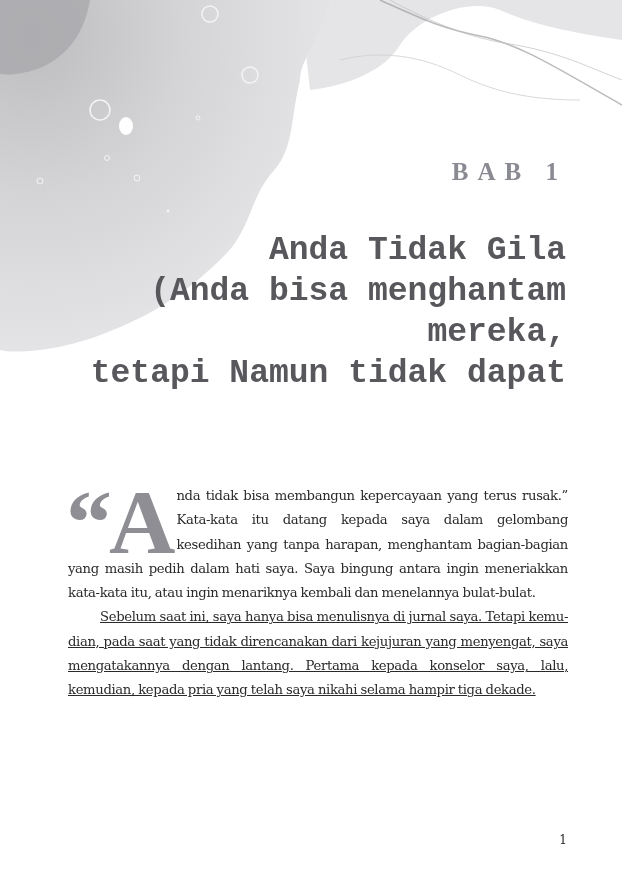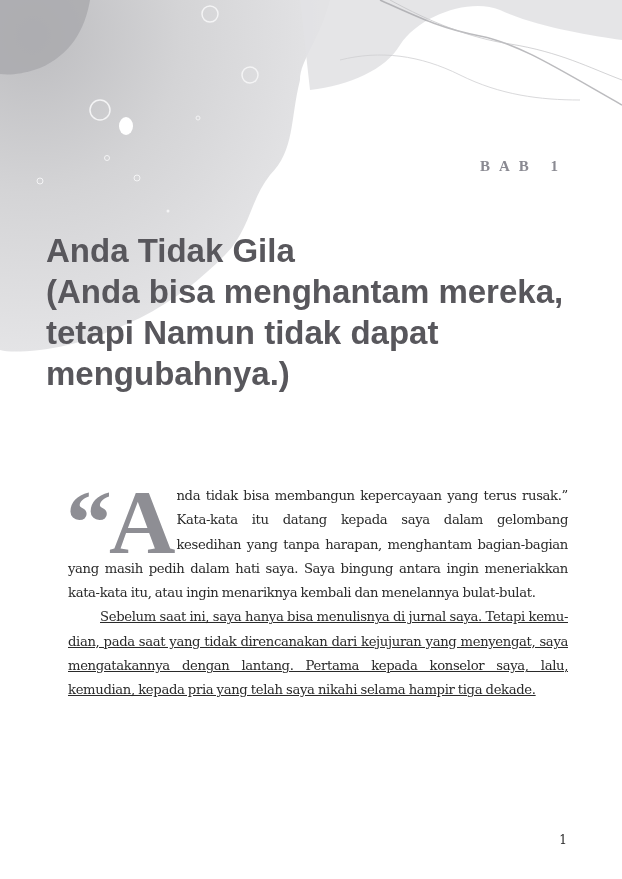--- a/index.html
+++ b/index.html
@@ -1,19 +1,19 @@
 <!DOCTYPE html>
 <html><head>
 <meta charset="utf-8">
 <style>
   html, body { margin: 0; padding: 0; }
   body { width: 622px; height: 879px; background: #ffffff; position: relative; overflow: hidden; font-family: "Liberation Serif", serif; }
   .bg-art { position: absolute; left: 0; top: 0; width: 622px; height: 360px; z-index: 0; }
-  .chapter-label { position: absolute; right: 55px; top: 158px; font-family: "Liberation Serif", serif; font-weight: bold; font-size: 15px; letter-spacing: 9px; color: #8a8a92; z-index: 2; }
-  .chapter-title { position: absolute; right: 56px; top: 230px; width: 520px; text-align: left; font-family: Liberation Sans, sans-serif; font-weight: bold; font-size: 33px; line-height: 41px; color: #58575c; z-index: 2; margin: 0; }
+  .chapter-label { position: absolute; right: 55px; top: 158px; font-family: "Liberation Serif", serif; font-weight: bold; font-size: 25px; letter-spacing: 9px; color: #8a8a92; z-index: 2; }
+  .chapter-title { position: absolute; right: 56px; top: 230px; width: 520px; text-align: right; font-family: Liberation Mono, monospace; font-weight: bold; font-size: 33px; line-height: 41px; color: #58575c; z-index: 2; margin: 0; }
   .body-text { position: absolute; left: 68px; top: 484px; width: 500px; font-family: "DejaVu Serif", serif; font-size: 13.2px; line-height: 24.3px; color: #2a2a2a; z-index: 2; letter-spacing: -0.35px; word-spacing: -0.5px; }
   .body-text p { margin: 0; text-align: justify; }
   .body-text p.indent { text-indent: 32px; text-decoration: underline; }
   .dropcap { float: left; font-family: "Liberation Serif", serif; font-weight: bold; color: #8e8e94; font-size: 92px; line-height: 68px; margin: 4px 4px 0 -2px; letter-spacing: -3px; }
   .page-number { position: absolute; right: 55px; top: 833px; font-family: "DejaVu Serif", serif; font-size: 12px; color: #2a2a2a; z-index: 2; }
 </style>
 </head>
 <body>
 
 <svg class="bg-art" viewBox="0 0 622 360" xmlns="http://www.w3.org/2000/svg">
@@ -40,21 +40,20 @@
   <circle cx="198" cy="118" r="2" fill="none" stroke="#f4f4f5" stroke-width="1"></circle>
   <circle cx="168" cy="211" r="1.5" fill="#f4f4f5"></circle>
 </svg>
 
 <div class="chapter-label">BAB 1</div>
 
 <h1 class="chapter-title">
   <div>Anda Tidak Gila</div>
   <div>(Anda bisa menghantam mereka,</div>
   <div>tetapi Namun tidak dapat</div>
-  <div>mengubahnya.)</div>
 </h1>
 
 <div class="body-text">
   <p><span class="dropcap">“A</span><span>nda tidak bisa membangun kepercayaan yang terus rusak.” Kata-kata itu datang kepada saya dalam gelombang kesedihan yang tanpa harapan, menghantam bagian-bagian yang masih pedih dalam hati saya. Saya bingung antara ingin meneriakkan kata-kata itu, atau ingin menariknya kembali dan menelannya bulat-bulat.</span></p>
   <p class="indent">Sebelum saat ini, saya hanya bisa menulisnya di jurnal saya. Tetapi kemu-dian, pada saat yang tidak direncanakan dari kejujuran yang menyengat, saya mengatakannya dengan lantang. Pertama kepada konselor saya, lalu, kemudian, kepada pria yang telah saya nikahi selama hampir tiga dekade.</p>
 </div>
 
 <div class="page-number">1</div>
 
 </body></html>

